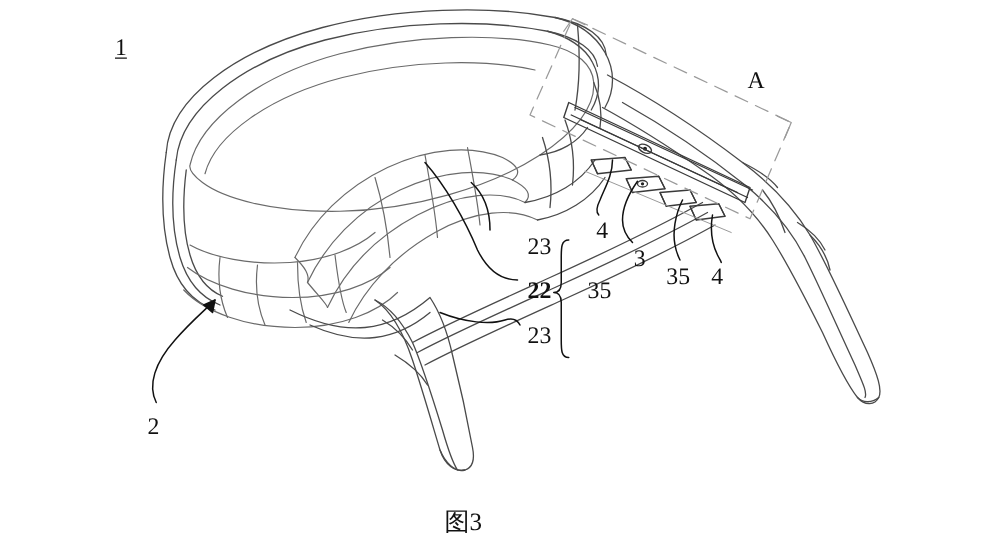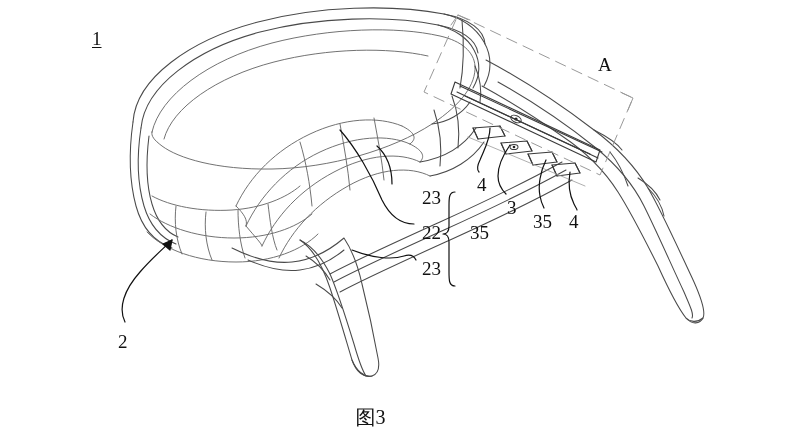--- a/index.html
+++ b/index.html
@@ -221,21 +221,21 @@
   <span class="lbl lbl-underline" style="left:92px; top:29px;">1</span>
 
   <span class="lbl" style="left:598px; top:55px;">A</span>
 
   <span class="lbl" style="left:422px; top:188px;">23</span>
 
   <span class="lbl" style="left:477px; top:175px;">4</span>
 
   <span class="lbl" style="left:507px; top:198px;">3</span>
 
-  <span class="lbl" style="left:422px; top:223px;">22</span>
+  <span class="lbl" style="left:422px; top:223px;font-weight:bold;">22</span>
 
   <span class="lbl" style="left:470px; top:223px;">35</span>
 
   <span class="lbl" style="left:533px; top:212px;">35</span>
 
   <span class="lbl" style="left:569px; top:212px;">4</span>
 
   <span class="lbl" style="left:422px; top:259px;">23</span>
 
   <span class="lbl" style="left:118px; top:332px;">2</span>

